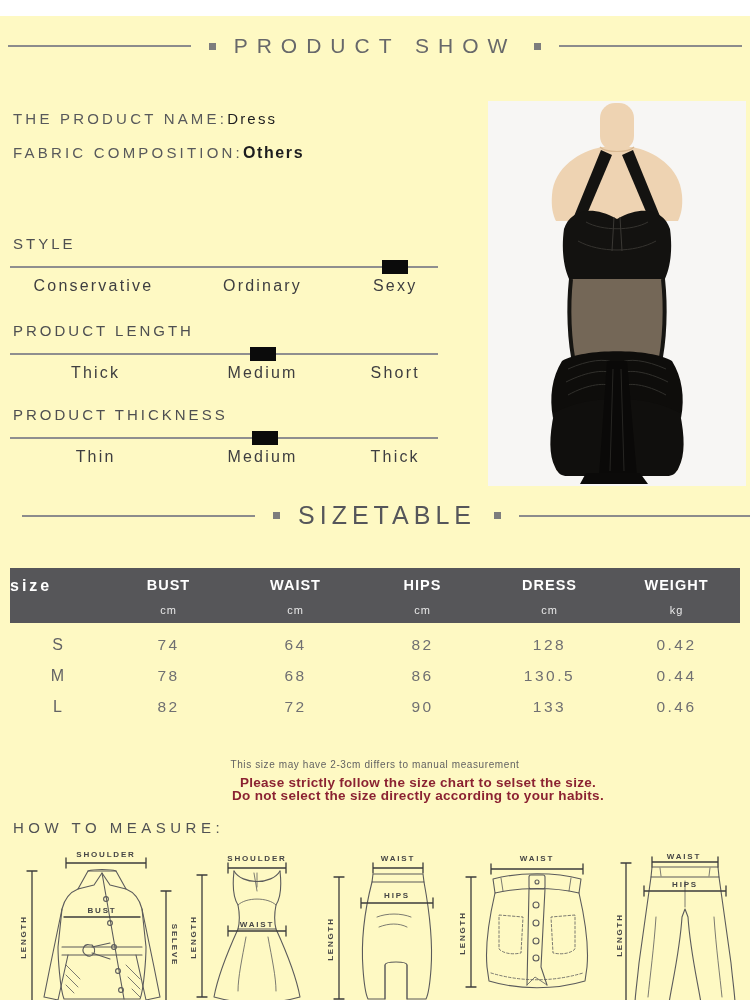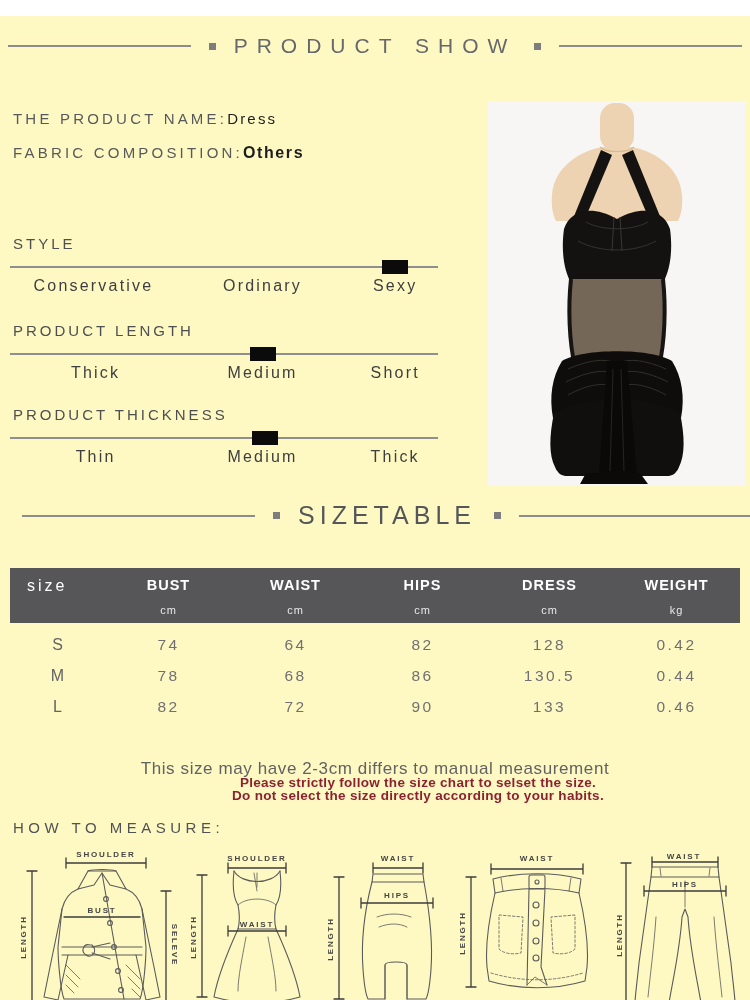--- a/index.html
+++ b/index.html
@@ -40,30 +40,30 @@
   #scale-thickness{top:390px;}
 
   
   #photo{position:absolute;left:488px;top:85px;width:258px;height:385px;}
 
   
   .table-wrap{position:absolute;left:10px;top:552px;width:730px;}
   .trow{display:grid;grid-template-columns:95px repeat(5,1fr);}
   .thead{background:#565659;color:#ffffff;padding:9px 0 7px 0;}
   .thead .cell{text-align:center;font-weight:bold;font-size:14.5px;letter-spacing:1px;}
-  .thead .size-cell{text-align:left;padding-left:17px;font-weight:normal;font-size:16px;letter-spacing:3px;}
+  .thead .size-cell{text-align:left;font-weight:bold;font-size:16px;letter-spacing:3px;}
   .thead .units{margin-top:9px;}
   .thead .units .cell{font-size:11px;font-weight:normal;letter-spacing:1px;color:#e8e8e8;}
   .tbody .trow{margin-top:13px;}
   .tbody .cell{text-align:center;color:#707072;font-size:15.5px;letter-spacing:2.5px;}
   .tbody .size-cell{color:#636365;font-size:16px;text-align:center;letter-spacing:0;}
 
   
   .note{position:absolute;width:100%;text-align:center;}
-  #note-gray{top:743px;color:#626262;font-size:17px;letter-spacing:0.6px;}
+  #note-gray{top:743px;color:#626262;font-size:10px;letter-spacing:0.6px;}
   #note-red1{top:759px;}
   #note-red2{top:772px;}
   .note.red{color:#8b2232;font-size:13.5px;font-weight:bold;letter-spacing:0.3px;padding-left:43px;}
 
   
   #measure-title{position:absolute;left:13px;top:803px;color:#515254;font-size:15px;letter-spacing:4.5px;font-weight:500;}
   #diagrams{position:absolute;left:14px;top:831px;width:730px;display:flex;justify-content:space-between;}
   .dg{display:block;}
   .dg path,.dg line,.dg polyline,.dg circle,.dg rect,.dg ellipse{fill:none;stroke:#5b5b5b;stroke-width:1.1;stroke-linecap:round;stroke-linejoin:round;}
   .dg .thin{stroke-width:0.8;}

